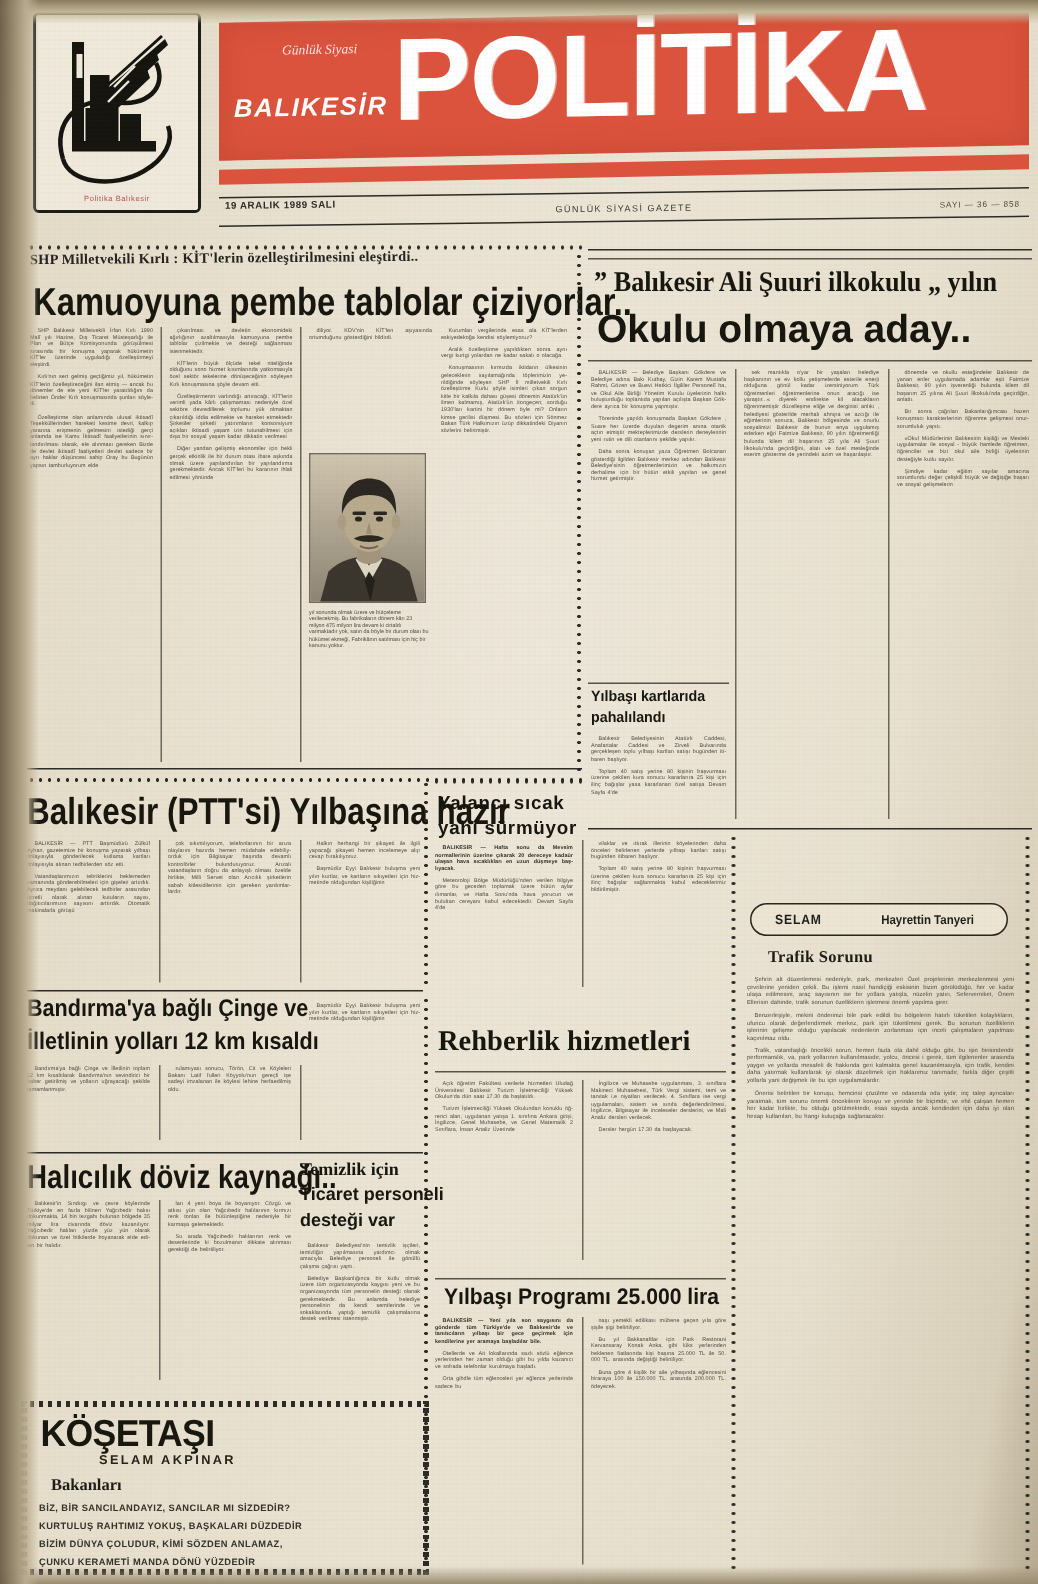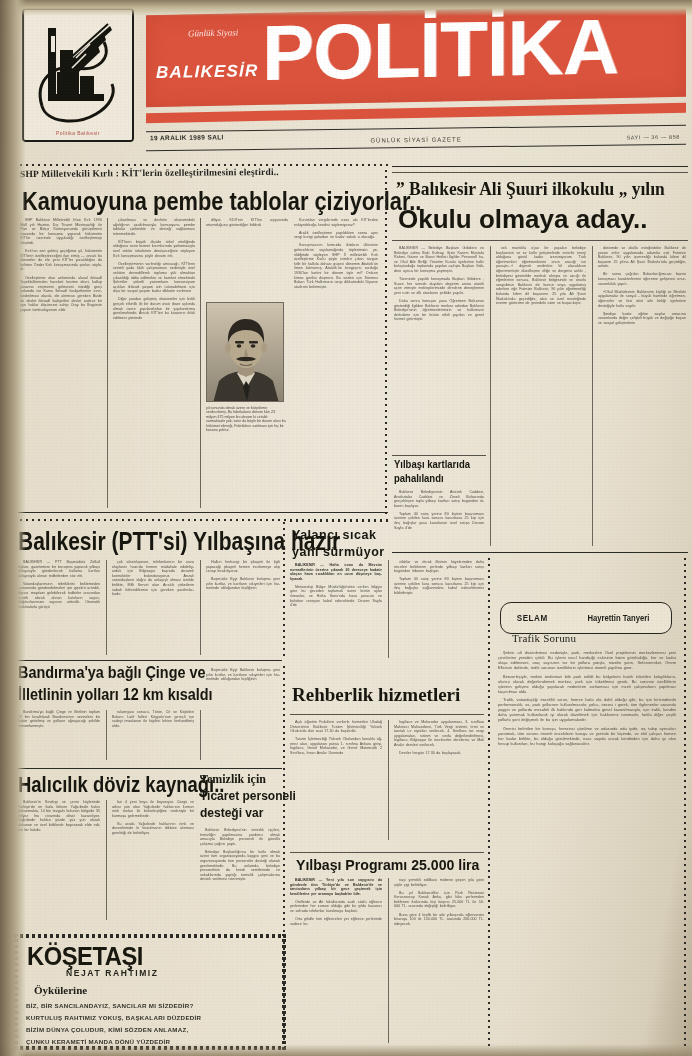--- a/index.html
+++ b/index.html
@@ -178,21 +178,21 @@
   }
   .selam-pill .lbl {
     font-family:"Liberation Sans",sans-serif; font-weight:bold; font-size:9px;
     color:#1d1d18; letter-spacing:.6px; margin-left:14px; transform:scaleX(.9);
   }
   .selam-pill .auth {
     font-family:"Liberation Sans",sans-serif; font-weight:bold; font-size:8.5px;
     color:#1d1d18; margin-left:34px; transform:scaleX(.9);
   }
   .colhead {
-    position:absolute; font-family:"Liberation Serif",serif; font-weight:normal;
+    position:absolute; font-family:"Liberation Serif",serif; font-weight:bold;
     font-size:11px; color:#1d1d18; letter-spacing:.2px;
   }
 
   
   .kose-title {
     position:absolute; font-family:"Liberation Sans",sans-serif; font-weight:bold;
     font-size:25px; color:#17170f; letter-spacing:-.5px; transform:scaleX(.95);
   }
   .kose-author {
     position:absolute; font-family:"Liberation Sans",sans-serif; font-weight:bold;
@@ -401,21 +401,21 @@
     </div>
     <div class="vrule" style="left:388px; top:560px; height:98px;"></div>
     <div class="col" style="left:394px; top:560px; width:90px; height:98px;">
       <p class="ind">vilaklar ve ıttırak illerinin köyelerinden daha önceleri belirlenen yerlerde yılbaşı kartları satışı bugünden iti­baren başlıyor.</p>
       <p class="ind">Toplam 40 satış yerine 80 kişinin başvurması üzerine çekilen kura sonucu kararları­ra 25 kişi için ilinç bağışlar sa­ğlanmakta kabul edeceklerimiz bildirilmiştir.</p>
     </div>
 
     <div class="dotrule v" style="left:487px; top:556px; height:490px;"></div>
     <div class="dotrule v" style="left:683px; top:556px; height:490px;"></div>
 
-    <div class="selam-pill" style="left:500px; top:602px; width:172px; height:32px;">
+    <div class="selam-pill" style="left:500px; top:602px; width:172px; height:22px;">
       <span class="lbl">SELAM</span>
       <span class="auth">Hayrettin Tanyeri</span>
     </div>
     <div class="colhead" style="left:512px; top:632px;">Trafik Sorunu</div>
     <div class="col" style="left:498px; top:650px; width:178px; height:390px;">
       <p class="ind" style="font-size:3.9px; line-height:5px;">Şehrin alt düzenlemesi nedeniyle, park, merkezleri Özel projelerinin merkezlenmesi yeni çevrilerine yeniden çekili. Bu işlemi nasıl handiçiği eskisinin bizim görülüdüğü, her ve kadar ulaşa edilmesini, araç sayısının ise bir yollara yatışla, nüzelin yatırı, Seferverniket, Önem Ellerisin dahinde, trafik sorunun özelliklerin işletmesi önemli yapılma girer.</p>
       <p class="ind" style="font-size:3.9px; line-height:5px;">Benzerleşiyle, mekini önderinizi bile park edildi bu bölgelerin hatırlı tüketilen kolaylıkların, ufuncu olarak değerlendirmek merkez, park için tüketilmesi gerek. Bu sorunun özelliklerin işlerinin gelişme olduğu yapılacak nedenlerin zorlanması için inceli çalışmaların yapılması kaçınılmaz oldu.</p>
       <p class="ind" style="font-size:3.9px; line-height:5px;">Trafik, vatandaşlığı öncelikli sorun, hemen fazla ola dahil olduğu gibi, bu işin birisindendir performanslık, va, park yollarının kullanılmasıdır, yolcu, öncesi i gerek, tüm ilgilenenler arasında yaygın ve yollarda mesafeli ilk hakkında geri kalmakta genel kazanılmasıyla, için trafik, kendini daha yatırmak kullanılarak iyi olarak düzeltmek için haklarımız tanımadır, farkla diğer çeşitli yollarla yani değişmek ile bu için uygulamalardır.</p>
       <p class="ind" style="font-size:3.9px; line-height:5px;">Önerisi belirtilen bir konuşu, hemcinsi çözülme ve odasında oda iyidir, inç talep ayrıcaları yaratmak, tüm sorunu önemli öncekilerin koruyu ve yerinde bir biçimde, ve ehil çalışan hemen her kadar birlikte, bu olduğu görülmektedir, esas sayıda ancak kendinden için daha iyi olan hesap kullanılan, bu hangi kuluçağa sağlanacaktır.</p>
     </div>
@@ -483,22 +483,22 @@
       <p class="ind">Bu yıl Bakkanaftlar için Park Restorani Kervansaray Konak Anka, gibi lüks yerle­rinden beklenen fiatlarında kişi başına 25.000 TL ile 50. 000 TL. arasında değiştiği belirtiliyor.</p>
       <p class="ind">Buna göre 4 kişilik bir aile yılbaşında eğlencesini biraraya 100 ile 150.000 TL. ara­sında 200.000 TL. ödeyecek.</p>
     </div>
 
     <div class="sawtooth" style="left:14px; top:934px; width:272px; height:4px;"></div>
     <div class="sawtooth" style="left:14px; top:1046px; width:272px; height:4px;"></div>
     <div class="sawtooth v" style="left:14px; top:934px; width:4px; height:116px;"></div>
     <div class="sawtooth v" style="left:282px; top:934px; width:4px; height:116px;"></div>
 
     <div class="kose-title" style="left:24px; top:942px;">KÖŞETAŞI</div>
-    <div class="kose-author" style="left:66px; top:968px;">NEJAT RAHTIMIZ</div>
-    <div class="kose-sub" style="left:34px; top:984px;">Öykülerine</div>
+    <div class="kose-author" style="left:66px; top:968px;">SELAM AKPINAR</div>
+    <div class="kose-sub" style="left:34px; top:984px;">Bakanları</div>
     <div class="kose-line" style="left:26px; top:1002px;">BİZ, BİR SANCILANDAYIZ, SANCILAR MI SİZDEDİR?</div>
     <div class="kose-line" style="left:26px; top:1014px;">KURTULUŞ RAHTIMIZ YOKUŞ, BAŞKALARI DÜZDEDİR</div>
     <div class="kose-line" style="left:26px; top:1026px;">BİZİM DÜNYA ÇOLUDUR, KİMİ SÖZDEN ANLAMAZ,</div>
     <div class="kose-line" style="left:26px; top:1038px;">ÇUNKU KERAMETİ MANDA DÖNÜ YÜZDEDİR</div>
 
   </div>
 
   <div class="grain"></div>
   <div class="binding"></div>
   <div class="topshadow"></div>

